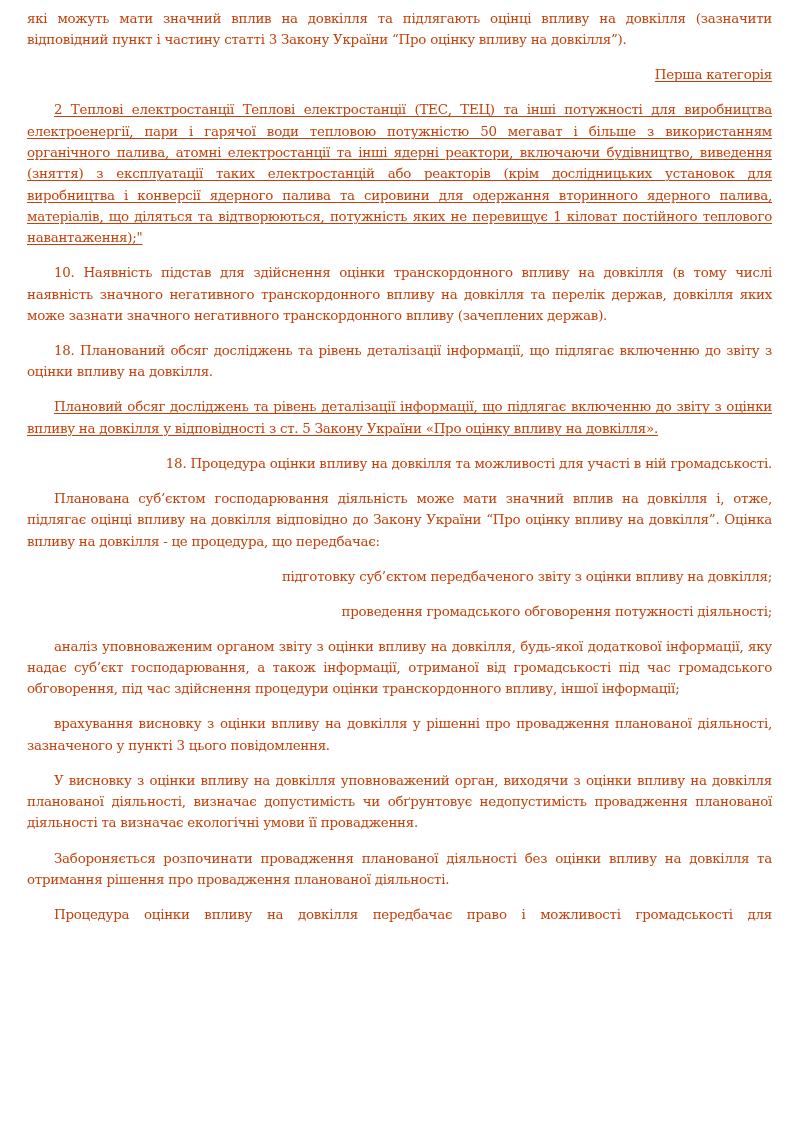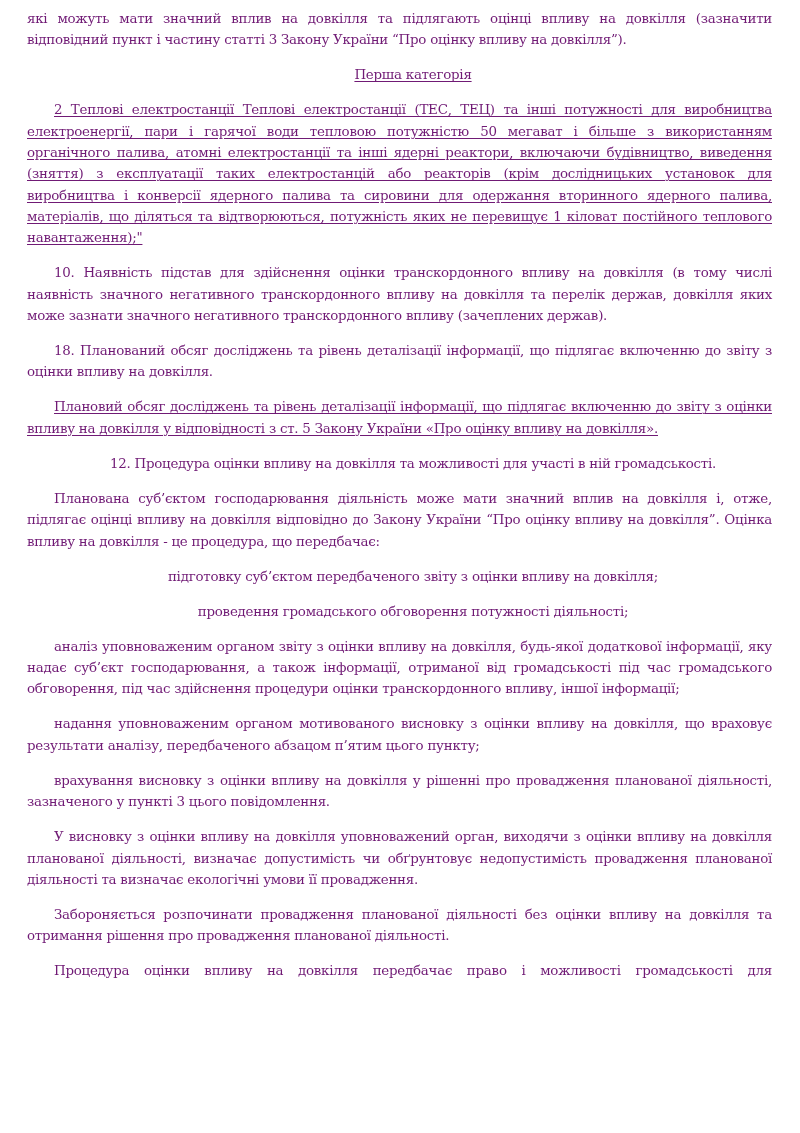--- a/index.html
+++ b/index.html
@@ -11,42 +11,42 @@
     width: 800px;
     height: 1133px;
     overflow: hidden;
     position: relative;
   }
   .page {
     position: absolute;
     left: 27px;
     top: 8px;
     width: 745px;
-    color: #701a75;
+    color: #c2410c;
     font-family: "DejaVu Serif", serif;
     font-size: 13.4px;
     line-height: 21.3px;
     letter-spacing: -0.25px;
     word-spacing: 0px;
   }
   .para {
     margin: 0 0 13.8px 0;
     text-align: justify;
     text-indent: 27px;
   }
   .para.last-left {
     text-align-last: left;
   }
   .u {
     text-decoration: underline;
     text-decoration-thickness: 1px;
     text-underline-offset: 2px;
   }
   .para.single {
-    text-align: center;
+    text-align: right;
   }
 </style>
 </head>
 <body>
 
 <div class="page">
 
   <p class="para last-left" style="text-indent:0;">
     <span>які можуть мати значний вплив на довкілля та підлягають оцінці впливу на довкілля (зазначити відповідний пункт і частину статті 3 Закону України “Про оцінку впливу на довкілля”).</span>
   </p>
@@ -66,42 +66,39 @@
 
   <p class="para last-left">
     <span>18. Планований обсяг досліджень та рівень деталізації інформації, що підлягає включенню до звіту з оцінки впливу на довкілля.</span>
   </p>
 
   <p class="para last-left">
     <span class="u">Плановий обсяг досліджень та рівень деталізації інформації, що підлягає включенню до звіту з оцінки впливу на довкілля у відповідності з ст. 5 Закону України «Про оцінку впливу на довкілля».</span>
   </p>
 
   <p class="para single">
-    <span>12. Процедура оцінки впливу на довкілля та можливості для участі в ній громадськості.</span>
+    <span>18. Процедура оцінки впливу на довкілля та можливості для участі в ній громадськості.</span>
   </p>
 
   <p class="para last-left">
     <span>Планована суб’єктом господарювання діяльність може мати значний вплив на довкілля і, отже, підлягає оцінці впливу на довкілля відповідно до Закону України “Про оцінку впливу на довкілля”. Оцінка впливу на довкілля - це процедура, що передбачає:</span>
   </p>
 
   <p class="para single">
     <span>підготовку суб’єктом передбаченого звіту з оцінки впливу на довкілля;</span>
   </p>
 
   <p class="para single">
     <span>проведення громадського обговорення потужності діяльності;</span>
   </p>
 
   <p class="para last-left">
     <span>аналіз уповноваженим органом звіту з оцінки впливу на довкілля, будь-якої додаткової інформації, яку надає суб’єкт господарювання, а також інформації, отриманої від громадськості під час громадського обговорення, під час здійснення процедури оцінки транскордонного впливу, іншої інформації;</span>
   </p>
 
-  <p class="para last-left">
-    <span>надання уповноваженим органом мотивованого висновку з оцінки впливу на довкілля, що враховує результати аналізу, передбаченого абзацом п’ятим цього пункту;</span>
-  </p>
 
   <p class="para last-left">
     <span>врахування висновку з оцінки впливу на довкілля у рішенні про провадження планованої діяльності, зазначеного у пункті 3 цього повідомлення.</span>
   </p>
 
   <p class="para last-left">
     <span>У висновку з оцінки впливу на довкілля уповноважений орган, виходячи з оцінки впливу на довкілля планованої діяльності, визначає допустимість чи обґрунтовує недопустимість провадження планованої діяльності та визначає екологічні умови її провадження.</span>
   </p>
 
   <p class="para last-left">

